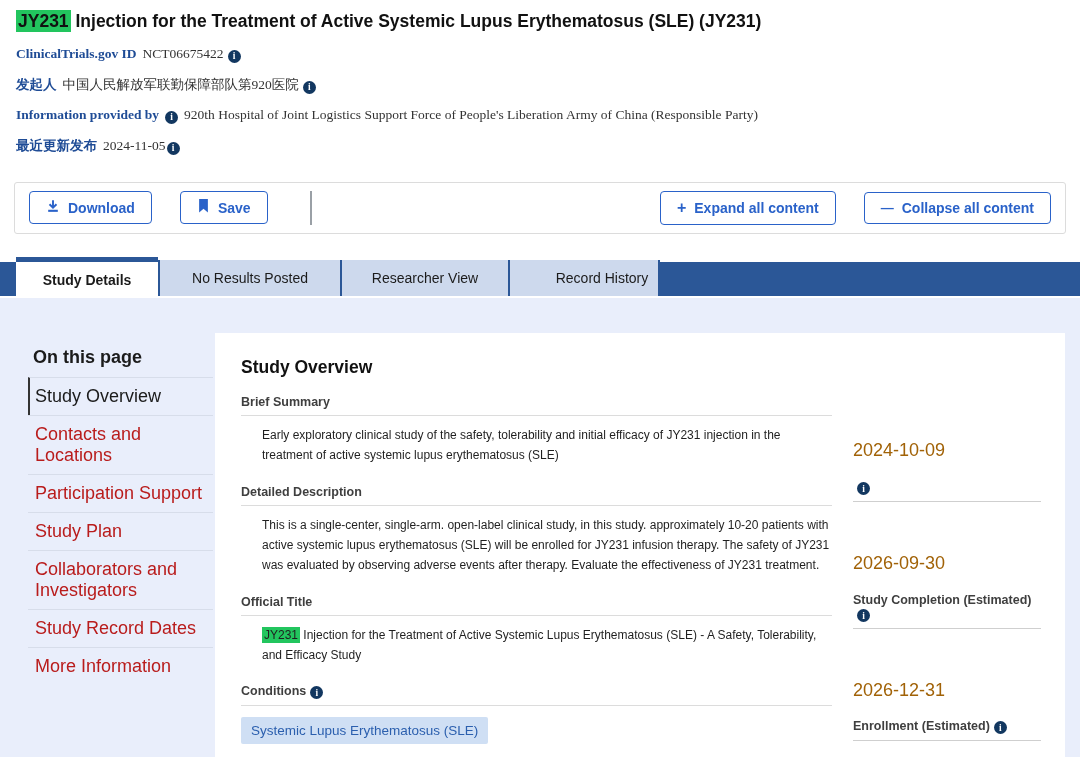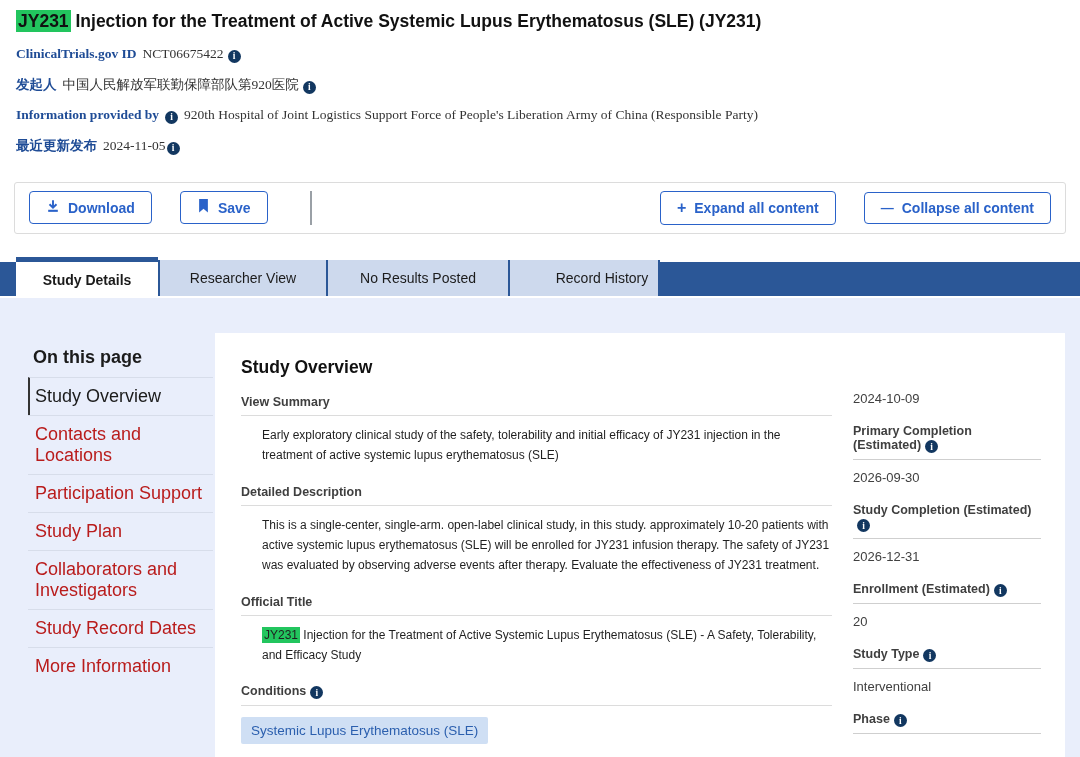--- a/index.html
+++ b/index.html
@@ -57,21 +57,21 @@
 
   .card h2 { font-size:17.5px; font-weight:bold; color:#111; margin-bottom:17px; }
   .field-label { font-size:12.5px; font-weight:bold; color:#3f3f3f;
                  padding-bottom:6px; border-bottom:1px solid #dcdcdc; margin-bottom:9px; }
   .field-body { font-size:12px; line-height:1.7; color:#1f1f1f; margin-bottom:19px;margin-left:21px; }
   .chip { display:inline-block; background:#cfdff4; color:#2b5fae; font-size:13.5px;
           padding:6px 10px; border-radius:2px; cursor:pointer; margin-bottom:22px; margin-top:2px; }
 
   .fact { margin-bottom:15px; }
   .fact .field-label { border-bottom:1px solid #cfcfcf; margin-bottom:8px; }
-  .fact .val { font-size:13px; color:#404040; line-height:1.55; }
+  .fact .val { font-size:18px; color:#a16207; line-height:1.55;margin-top:48px; }
 
   
   .bicon { display:inline-block; }
 </style>
 </head>
 <body>
 
 <div class="page">
 
   <div class="hdr">
@@ -119,22 +119,22 @@
     <button class="btn">
       <span class="icon-plusminus" style="font-size:13px;">—</span>
       <span>Collapse all content</span>
     </button>
   </div>
 
   <div class="tabrow">
     <div class="navstrip"></div>
     <div class="tabs">
       <div class="tab active">Study Details</div>
+      <div class="tab inactive w2">No Results Posted</div>
       <div class="tab inactive w1">Researcher View</div>
-      <div class="tab inactive w2">No Results Posted</div>
       <div class="tab inactive w3">Record History</div>
     </div>
   </div>
 
   <div class="content">
 
     <div class="sidenav">
       <div class="heading">On this page</div>
       <div class="item active">Study Overview</div>
       <div class="item">Contacts and Locations</div>
@@ -143,21 +143,21 @@
       <div class="item">Collaborators and Investigators</div>
       <div class="item">Study Record Dates</div>
       <div class="item">More Information</div>
     </div>
 
     <div class="card">
 
       <div class="leftcol">
         <h2>Study Overview</h2>
 
-        <div class="field-label">View Summary</div>
+        <div class="field-label">Brief Summary</div>
         <div class="field-body">Early exploratory clinical study of the safety, tolerability and initial efficacy of JY231 injection in the treatment of active systemic lupus erythematosus (SLE)</div>
 
         <div class="field-label">Detailed Description</div>
         <div class="field-body">This is a single-center, single-arm. open-label clinical study, in this study. approximately 10-20 patients with active systemic lupus erythematosus (SLE) will be enrolled for JY231 infusion therapy. The safety of JY231 was evaluated by observing adverse events after therapy. Evaluate the effectiveness of JY231 treatment.</div>
 
         <div class="field-label">Official Title</div>
         <div class="field-body"><span class="hl">JY231</span><span> Injection for the Treatment of Active Systemic Lupus Erythematosus (SLE) - A Safety, Tolerability, and Efficacy Study</span></div>
 
         <div class="field-label"><span>Conditions</span><span class="info"></span></div>
         <div>
@@ -166,21 +166,21 @@
 
       </div>
 
       <div class="gapcol"></div>
 
       <div class="rightcol">
         <div class="fact">
           <div class="val">2024-10-09</div>
         </div>
         <div class="fact">
-          <div class="field-label"><span>Primary Completion (Estimated)</span><span class="info"></span></div>
+          <div class="field-label"><span class="info"></span></div>
           <div class="val">2026-09-30</div>
         </div>
         <div class="fact">
           <div class="field-label"><span>Study Completion (Estimated)</span><span class="info"></span></div>
           <div class="val">2026-12-31</div>
         </div>
         <div class="fact">
           <div class="field-label"><span>Enrollment (Estimated)</span><span class="info"></span></div>
           <div class="val">20</div>
         </div>

